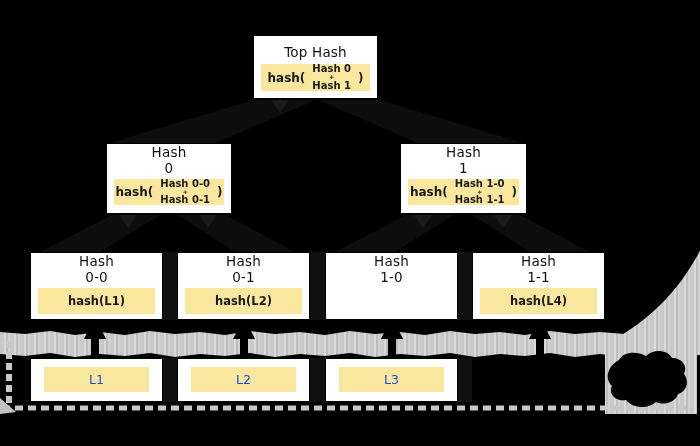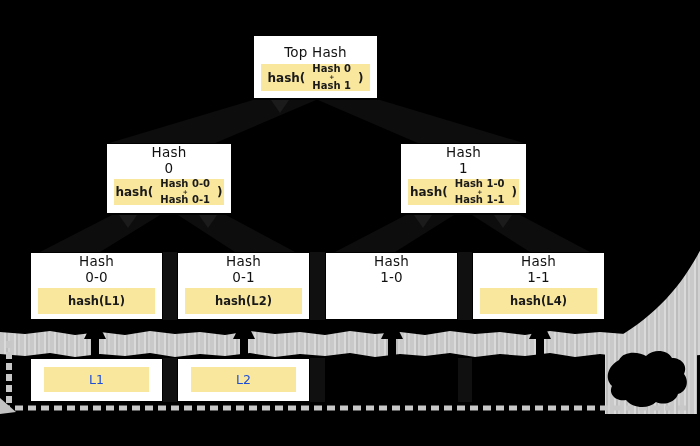--- a/index.html
+++ b/index.html
@@ -195,14 +195,17 @@
       <span class="leaf-fn">hash(L4)</span>
     </div>
   </div>
 
   <div class="block" style="left:30px;top:358px;width:133px;height:44px;">
     <div class="block-inner">L1</div>
   </div>
   <div class="block" style="left:177px;top:358px;width:133px;height:44px;">
     <div class="block-inner">L2</div>
   </div>
+  <div class="block" style="left:325px;top:358px;width:133px;height:44px;">
+    <div class="block-inner">L3</div>
+  </div>
 
 </div>
 
 </body></html>

